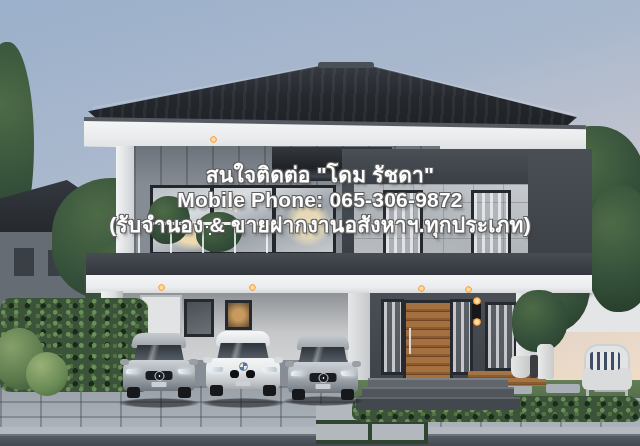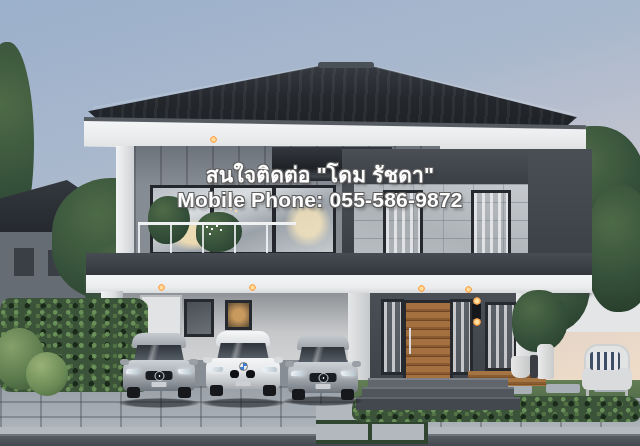--- a/index.html
+++ b/index.html
@@ -237,15 +237,16 @@
       <div class="c-plate"></div>
       <div class="c-wheel" style="left:4px;"></div>
       <div class="c-wheel" style="right:4px;"></div>
     </div>
     <div class="c-mirror" style="left:-3px;"></div>
     <div class="c-mirror" style="right:-3px;"></div>
   </div>
 
   <div class="s wm">
     <div>สนใจติดต่อ "โดม รัชดา"</div>
-    <div>Mobile Phone: 055-586-9872</div>
+    <div>Mobile Phone: 065-306-9872</div>
+    <div>(รับจำนอง &amp; ขายฝากงานอสังหาฯ.ทุกประเภท)</div>
   </div>
 </div>
 
 </body></html>

